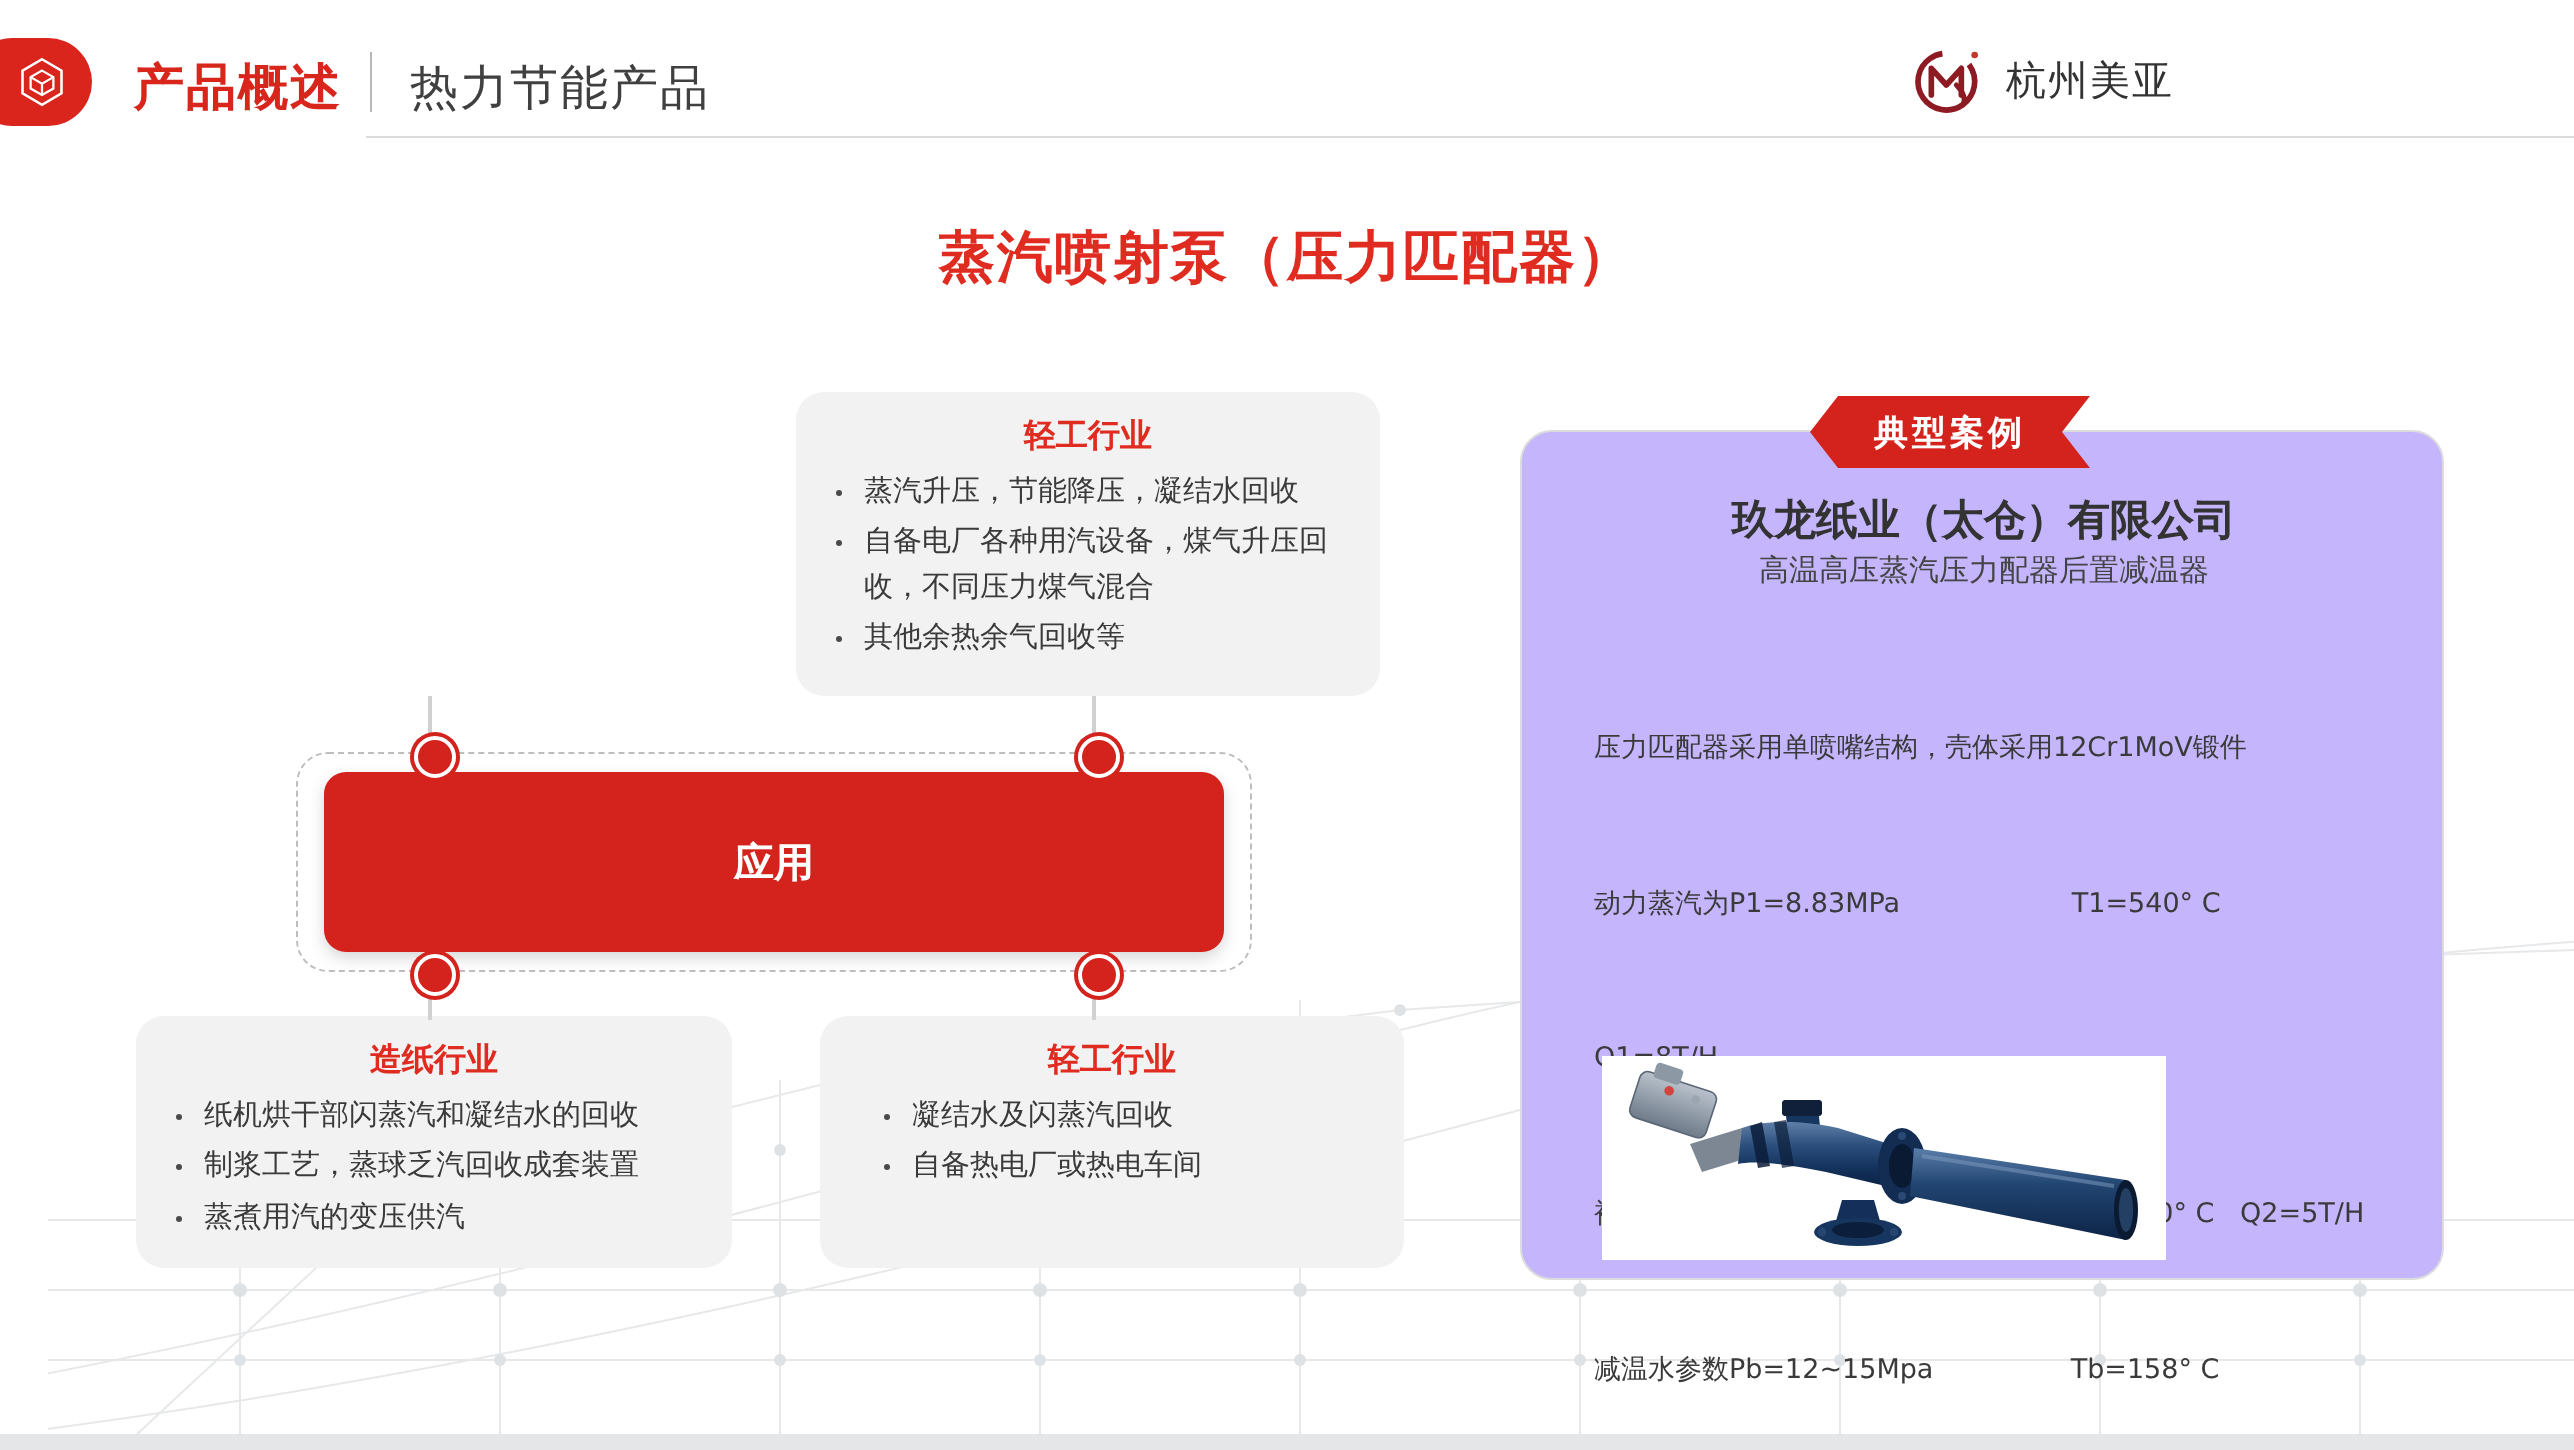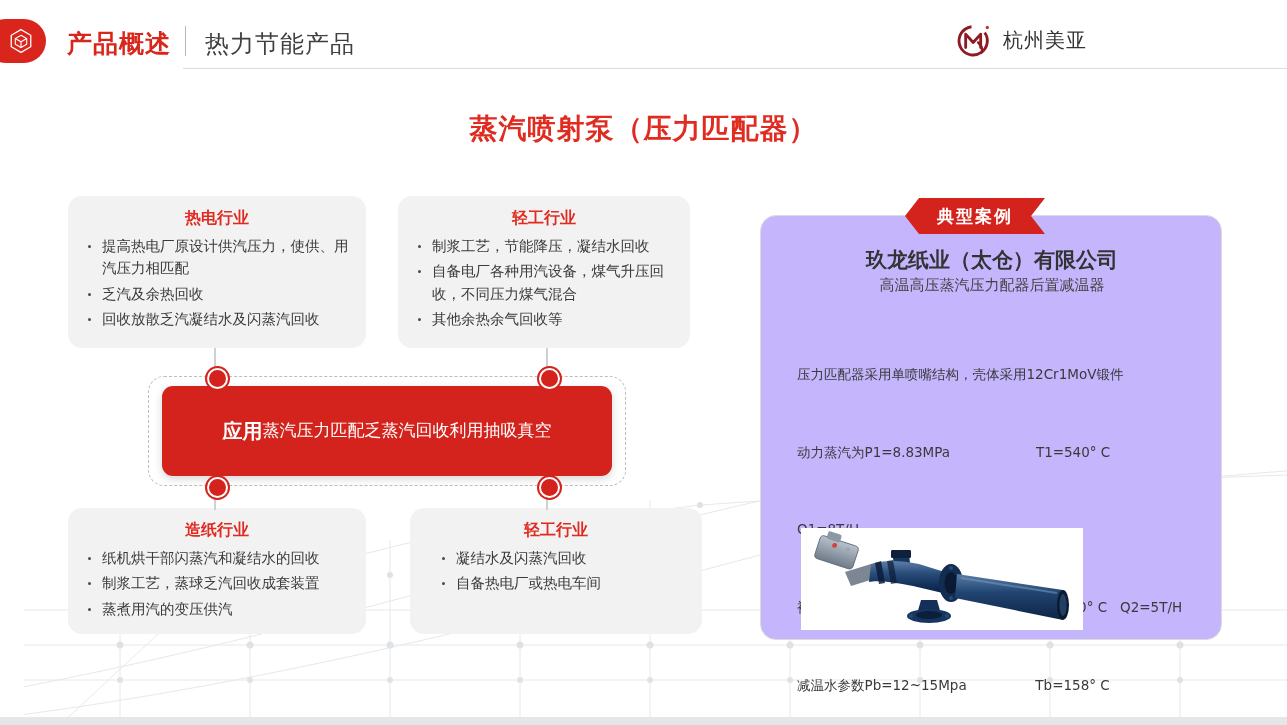--- a/index.html
+++ b/index.html
@@ -223,33 +223,25 @@
         <circle cx="40" cy="9" r="2" fill="#C0392B"></circle>
       </svg>
       <span class="brand-name">杭州美亚</span>
     </div>
   </div>
 
   <div class="main-title">蒸汽喷射泵（压力匹配器）</div>
 
   <div class="diagram">
 
-    <div class="icard tl">
-      <h3>热电行业</h3>
-      <ul>
-        <li>提高热电厂原设计供汽压力，使供、用汽压力相匹配</li>
-        <li>乏汽及余热回收</li>
-        <li>回收放散乏汽凝结水及闪蒸汽回收</li>
-      </ul>
-    </div>
 
     <div class="icard tr">
       <h3>轻工行业</h3>
       <ul>
-        <li>制浆工艺，节能降压，凝结水回收</li>
+        <li>蒸汽升压，节能降压，凝结水回收</li>
         <li>自备电厂各种用汽设备，煤气升压回收，不同压力煤气混合</li>
         <li>其他余热余气回收等</li>
       </ul>
     </div>
 
     <div class="icard bl">
       <h3>造纸行业</h3>
       <ul>
         <li>纸机烘干部闪蒸汽和凝结水的回收</li>
         <li>制浆工艺，蒸球乏汽回收成套装置</li>
@@ -266,21 +258,20 @@
     </div>
 
     <div class="vline v1"></div>
     <div class="vline v2"></div>
     <div class="vline v3"></div>
     <div class="vline v4"></div>
 
     <div class="dashframe"></div>
     <div class="appbox">
       <div class="a1">应用</div>
-      <div class="a2">蒸汽压力匹配乏蒸汽回收利用抽吸真空</div>
     </div>
 
     <div class="node n1"></div>
     <div class="node n2"></div>
     <div class="node n3"></div>
     <div class="node n4"></div>
   </div>
 
   <div class="casecard">
     <div class="case-title">玖龙纸业（太仓）有限公司</div>

